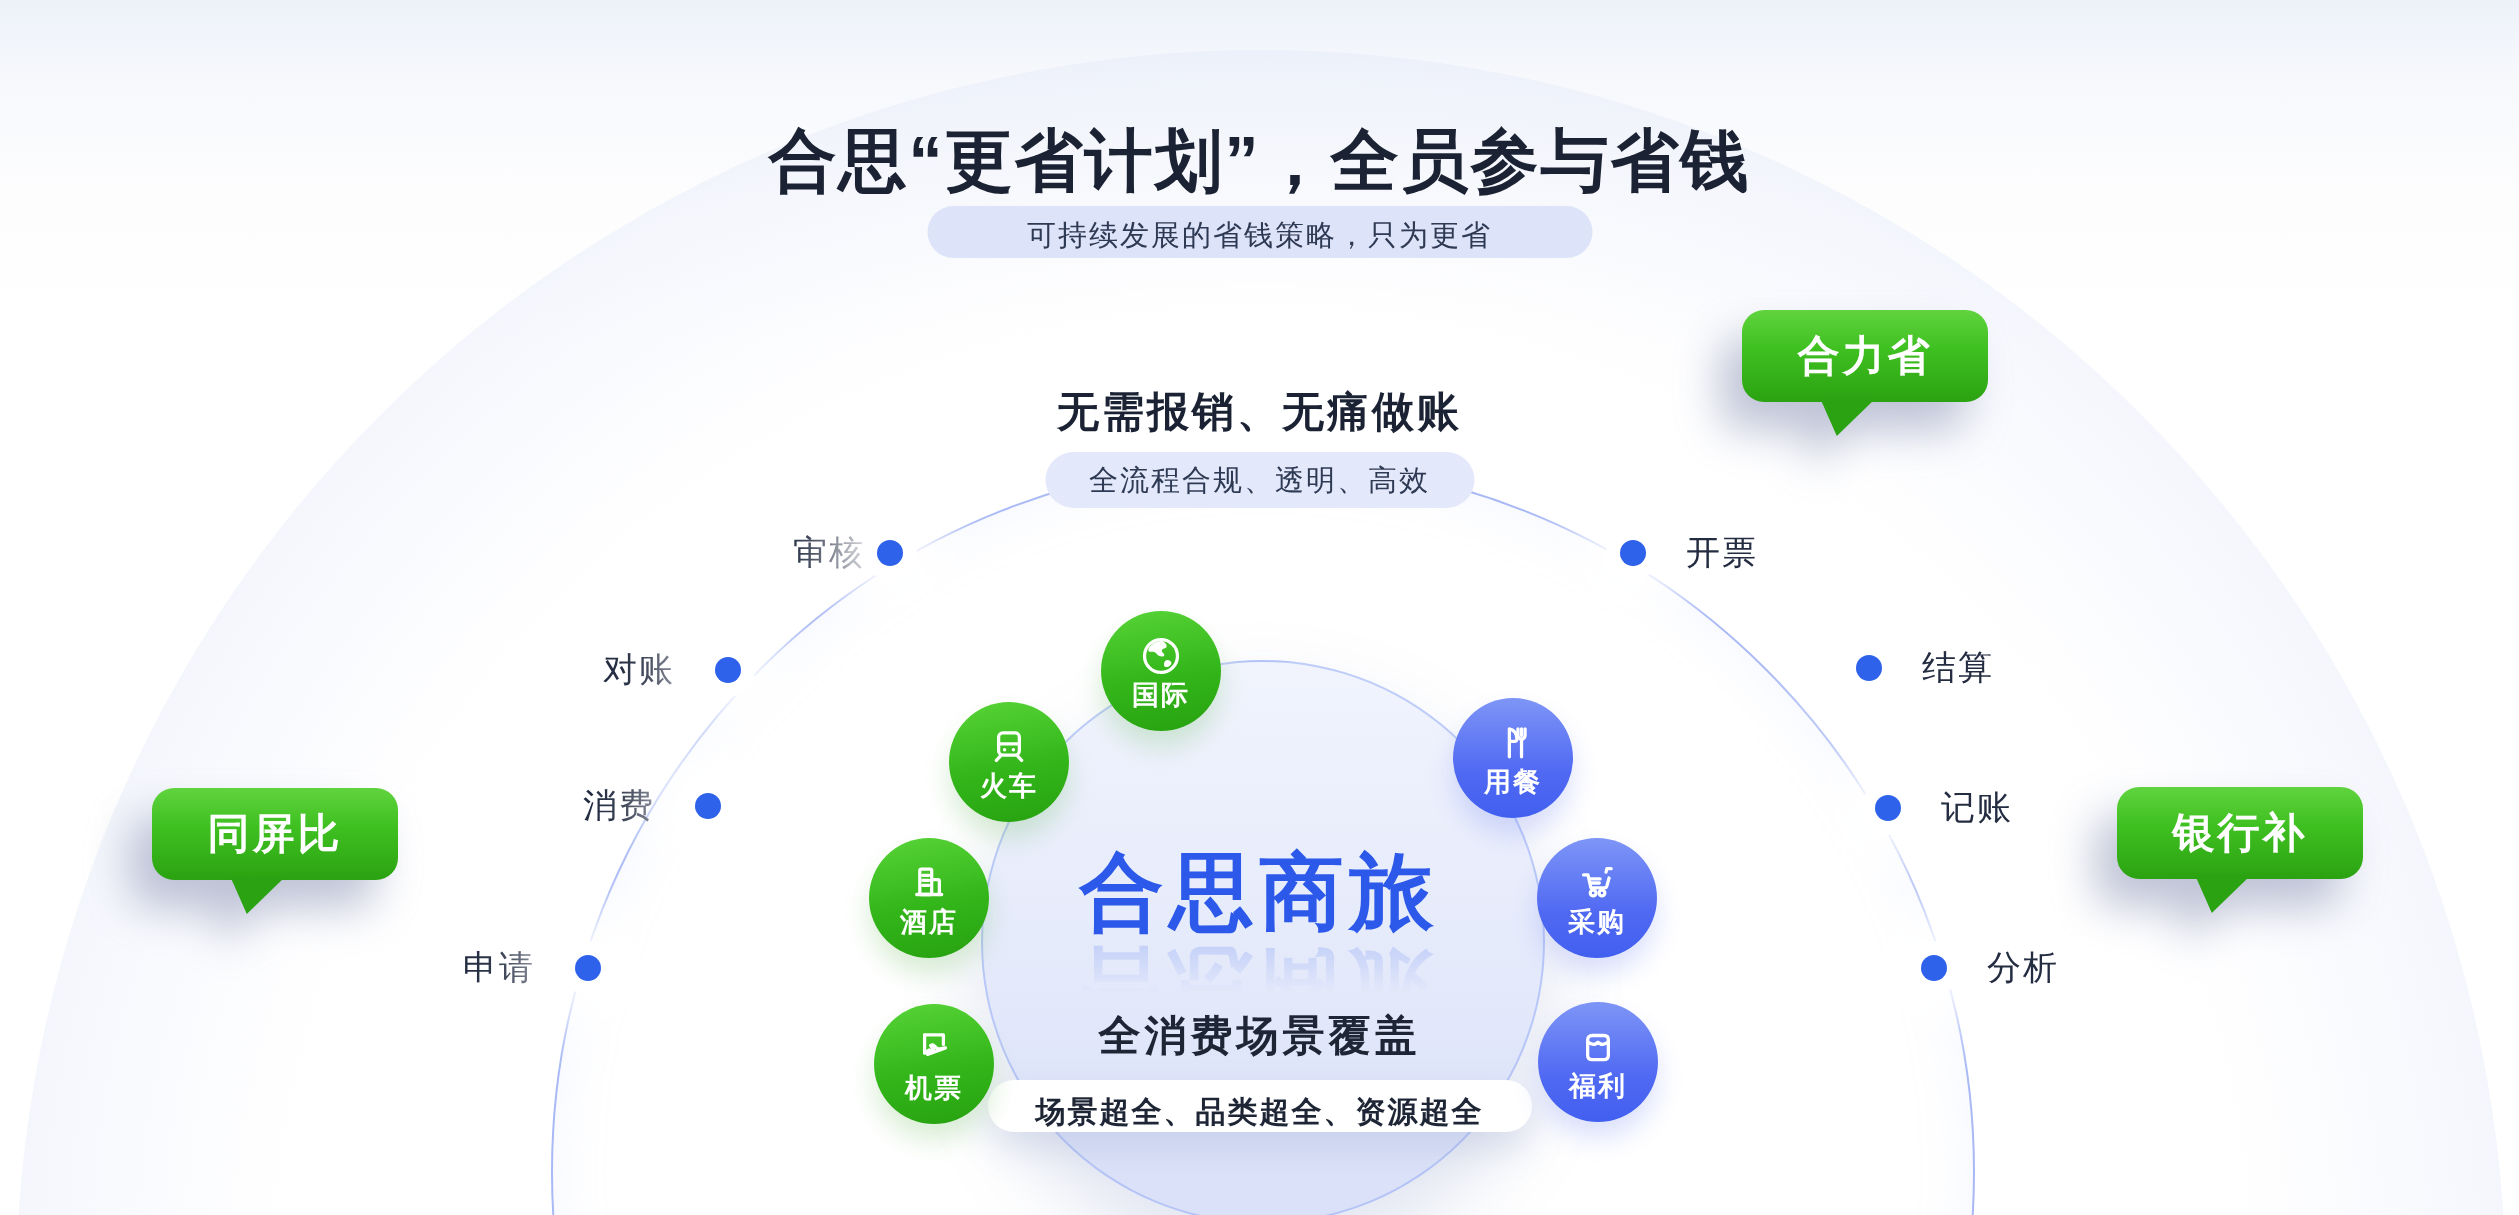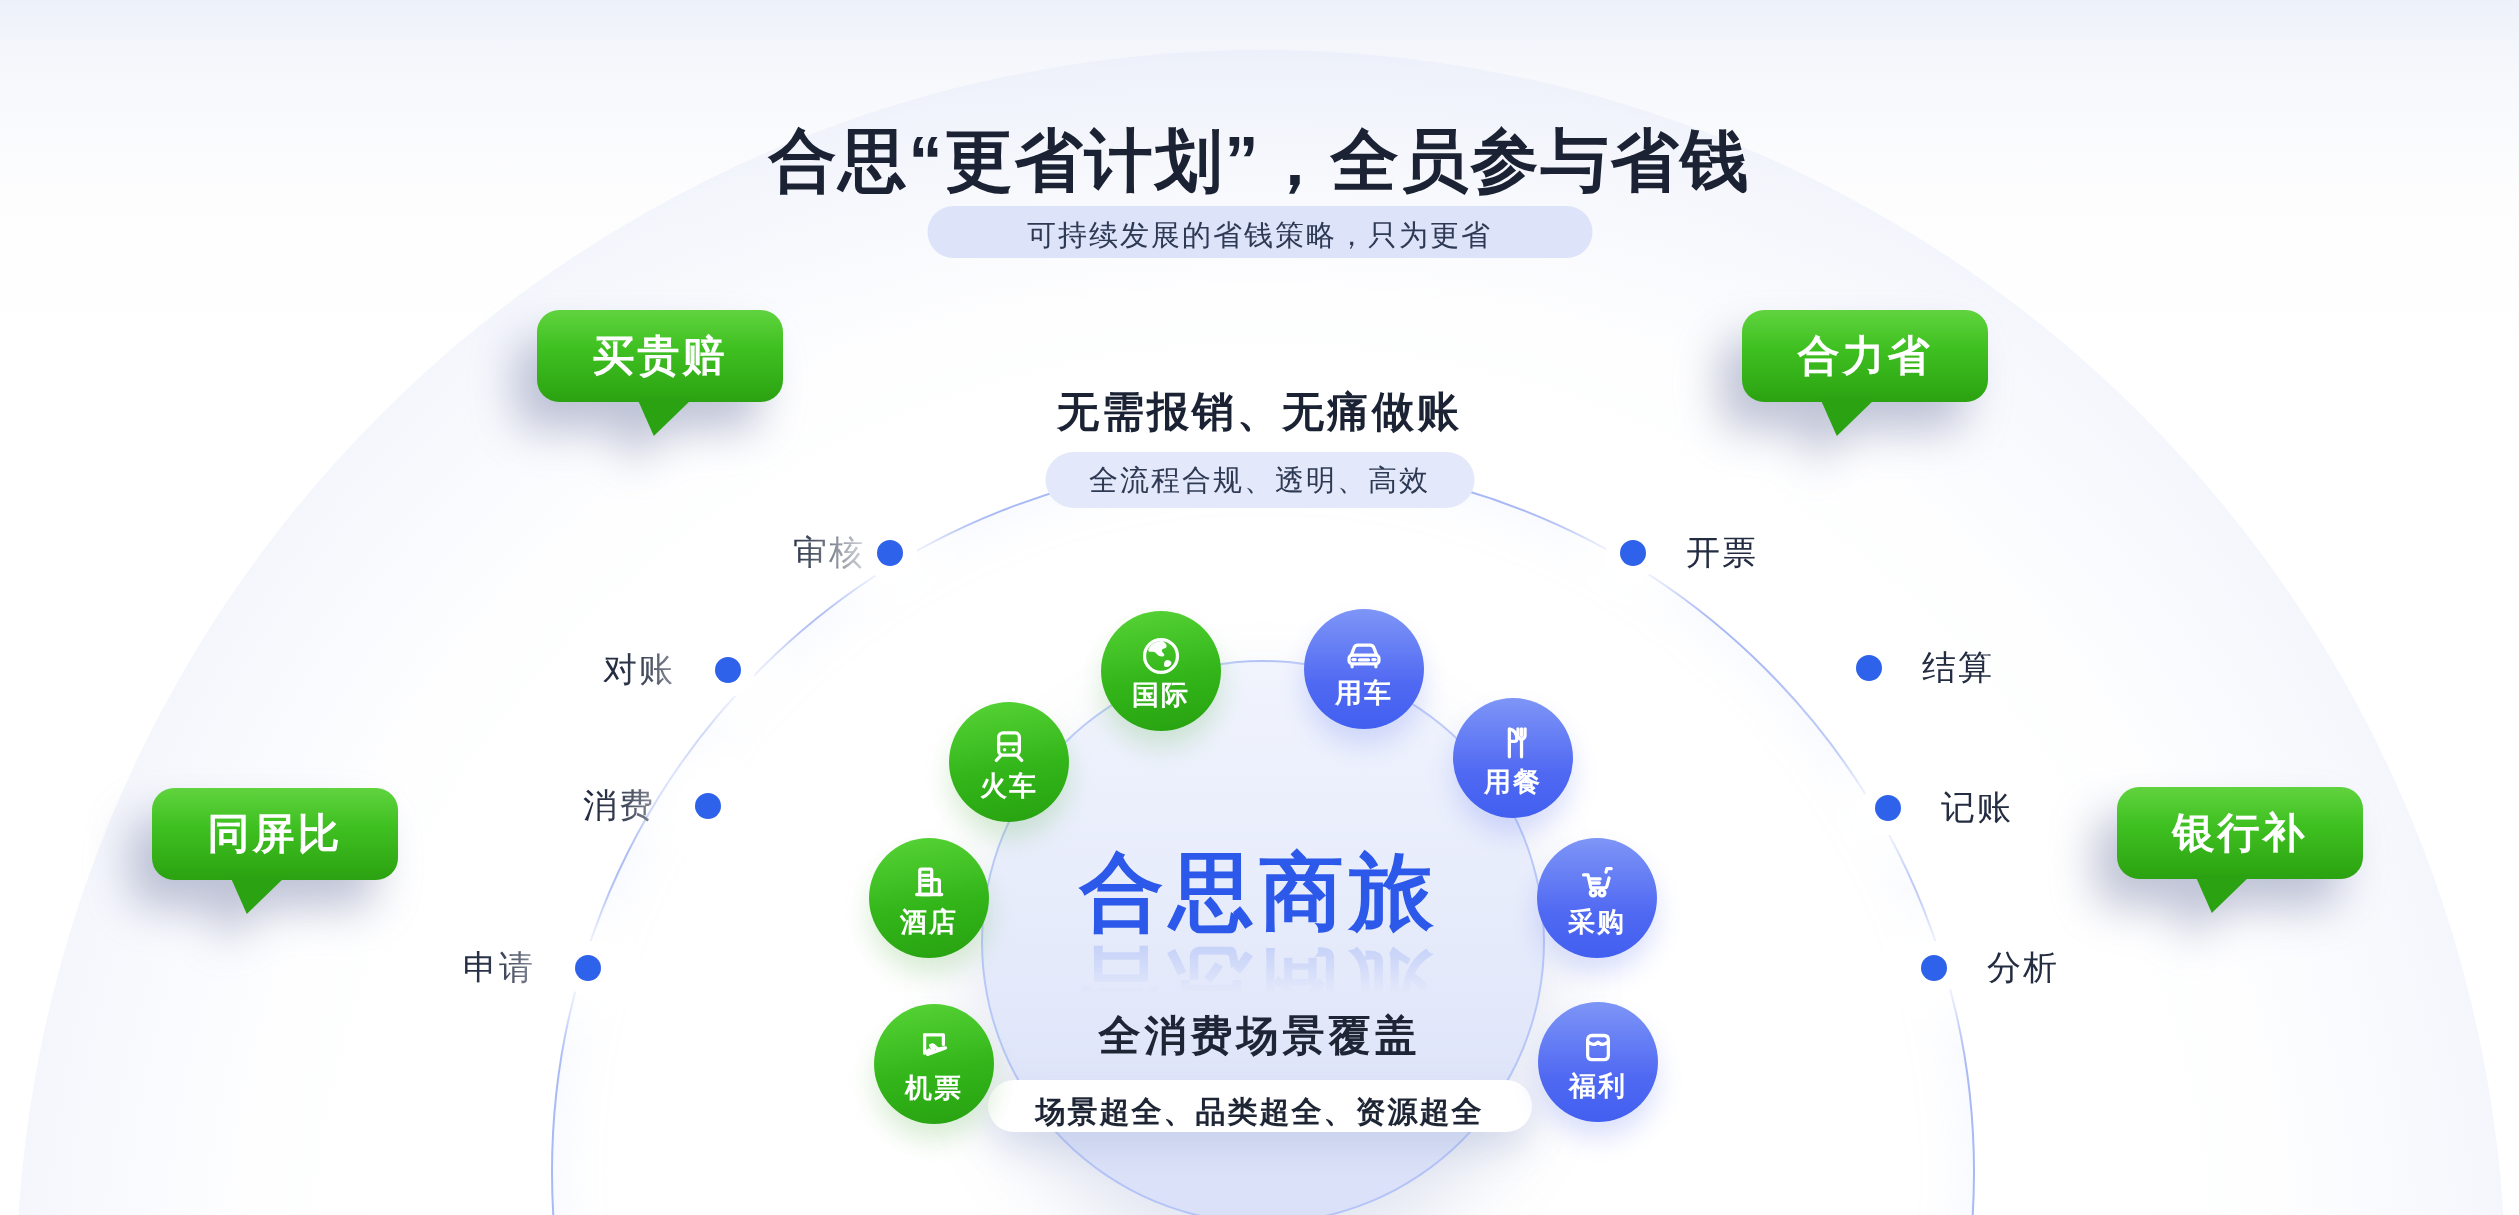--- a/index.html
+++ b/index.html
@@ -115,21 +115,20 @@
   <div class="circle circle-mid"></div>
   <div class="circle ring-dotted"></div>
   <div class="circle center-disc"></div>
 
   <div class="center-text main-title">合思“更省计划”，全员参与省钱</div>
   <div class="pill main-subtitle-pill">可持续发展的省钱策略，只为更省</div>
 
   <div class="center-text ring-title">无需报销、无痛做账</div>
   <div class="pill ring-subtitle-pill">全流程合规、透明、高效</div>
 
-  <div class="bubble bubble-0">买贵赔</div>
   <div class="bubble bubble-1">合力省</div>
   <div class="bubble bubble-2">同屏比</div>
   <div class="bubble bubble-3">银行补</div>
 
   <div class="node" style="right:1616px;top:529px;gap:12px;">
     <span>审核</span>
     <span class="dot"></span>
   </div>
   <div class="node" style="right:1778px;top:646px;">
     <span>对账</span>
@@ -168,30 +167,20 @@
 
   <div class="scene green scene-0">
     <svg viewBox="0 0 24 24" fill="none" stroke="#fff" stroke-width="1.7" stroke-linecap="round" stroke-linejoin="round">
       <circle cx="12" cy="12" r="8.6"></circle>
       <path fill="#fff" stroke="none" d="M7.2 6.1c1.6-1.4 3.6-2 5.6-1.9 1.3.8 2.5 1.9 2.1 3-.4 1.2-2.2.6-2.4 1.9-.2 1.2 1.5 1.4 1.2 2.5-.3 1-1.8.8-2.8.3-1-.5-1.3-1.7-2.5-2-1.1-.3-2.3.3-2.9-.5-.5-.8.6-2.4 1.7-3.3z"></path>
       <path fill="#fff" stroke="none" d="M14.8 14.2c1-.3 2.3.2 2.6 1.2.2.9-.7 1.8-1.6 2.2-.9.4-2 .2-2.2-.7-.2-1 .2-2.4 1.2-2.7z"></path>
     </svg>
     <span class="lbl">国际</span>
   </div>
 
-  <div class="scene blue scene-1">
-    <svg viewBox="0 0 24 24" fill="none" stroke="#fff" stroke-width="1.7" stroke-linecap="round" stroke-linejoin="round">
-      <path d="M5.4 12.6 6.8 8.8c.3-.9 1.1-1.4 2-1.4h6.4c.9 0 1.7.5 2 1.4l1.4 3.8"></path>
-      <rect x="4.2" y="12.6" width="15.6" height="4.5" rx="1.6"></rect>
-      <path d="M9.6 15.1h4.8"></path>
-      <path d="M6.2 14.9h1.2M16.6 14.9h1.2"></path>
-      <path d="M5.8 17.3v1.4M18.2 17.3v1.4"></path>
-    </svg>
-    <span class="lbl">用车</span>
-  </div>
 
   <div class="scene green scene-2">
     <svg viewBox="0 0 24 24" fill="none" stroke="#fff" stroke-width="1.7" stroke-linecap="round" stroke-linejoin="round">
       <rect x="6.6" y="4.6" width="10.8" height="11.6" rx="2.2"></rect>
       <path d="M6.6 10.4h10.8"></path>
       <circle cx="9.7" cy="13.4" r="0.9" fill="#fff" stroke="none"></circle>
       <circle cx="14.3" cy="13.4" r="0.9" fill="#fff" stroke="none"></circle>
       <path d="M7.6 16.6 5.4 19M16.4 16.6 18.6 19"></path>
     </svg>
     <span class="lbl">火车</span>

